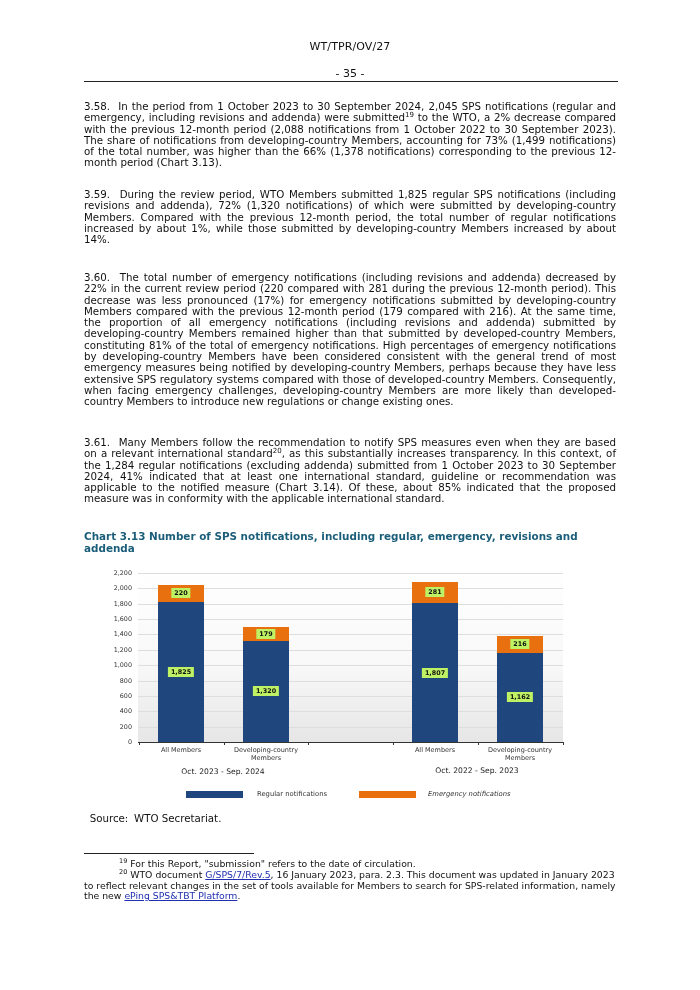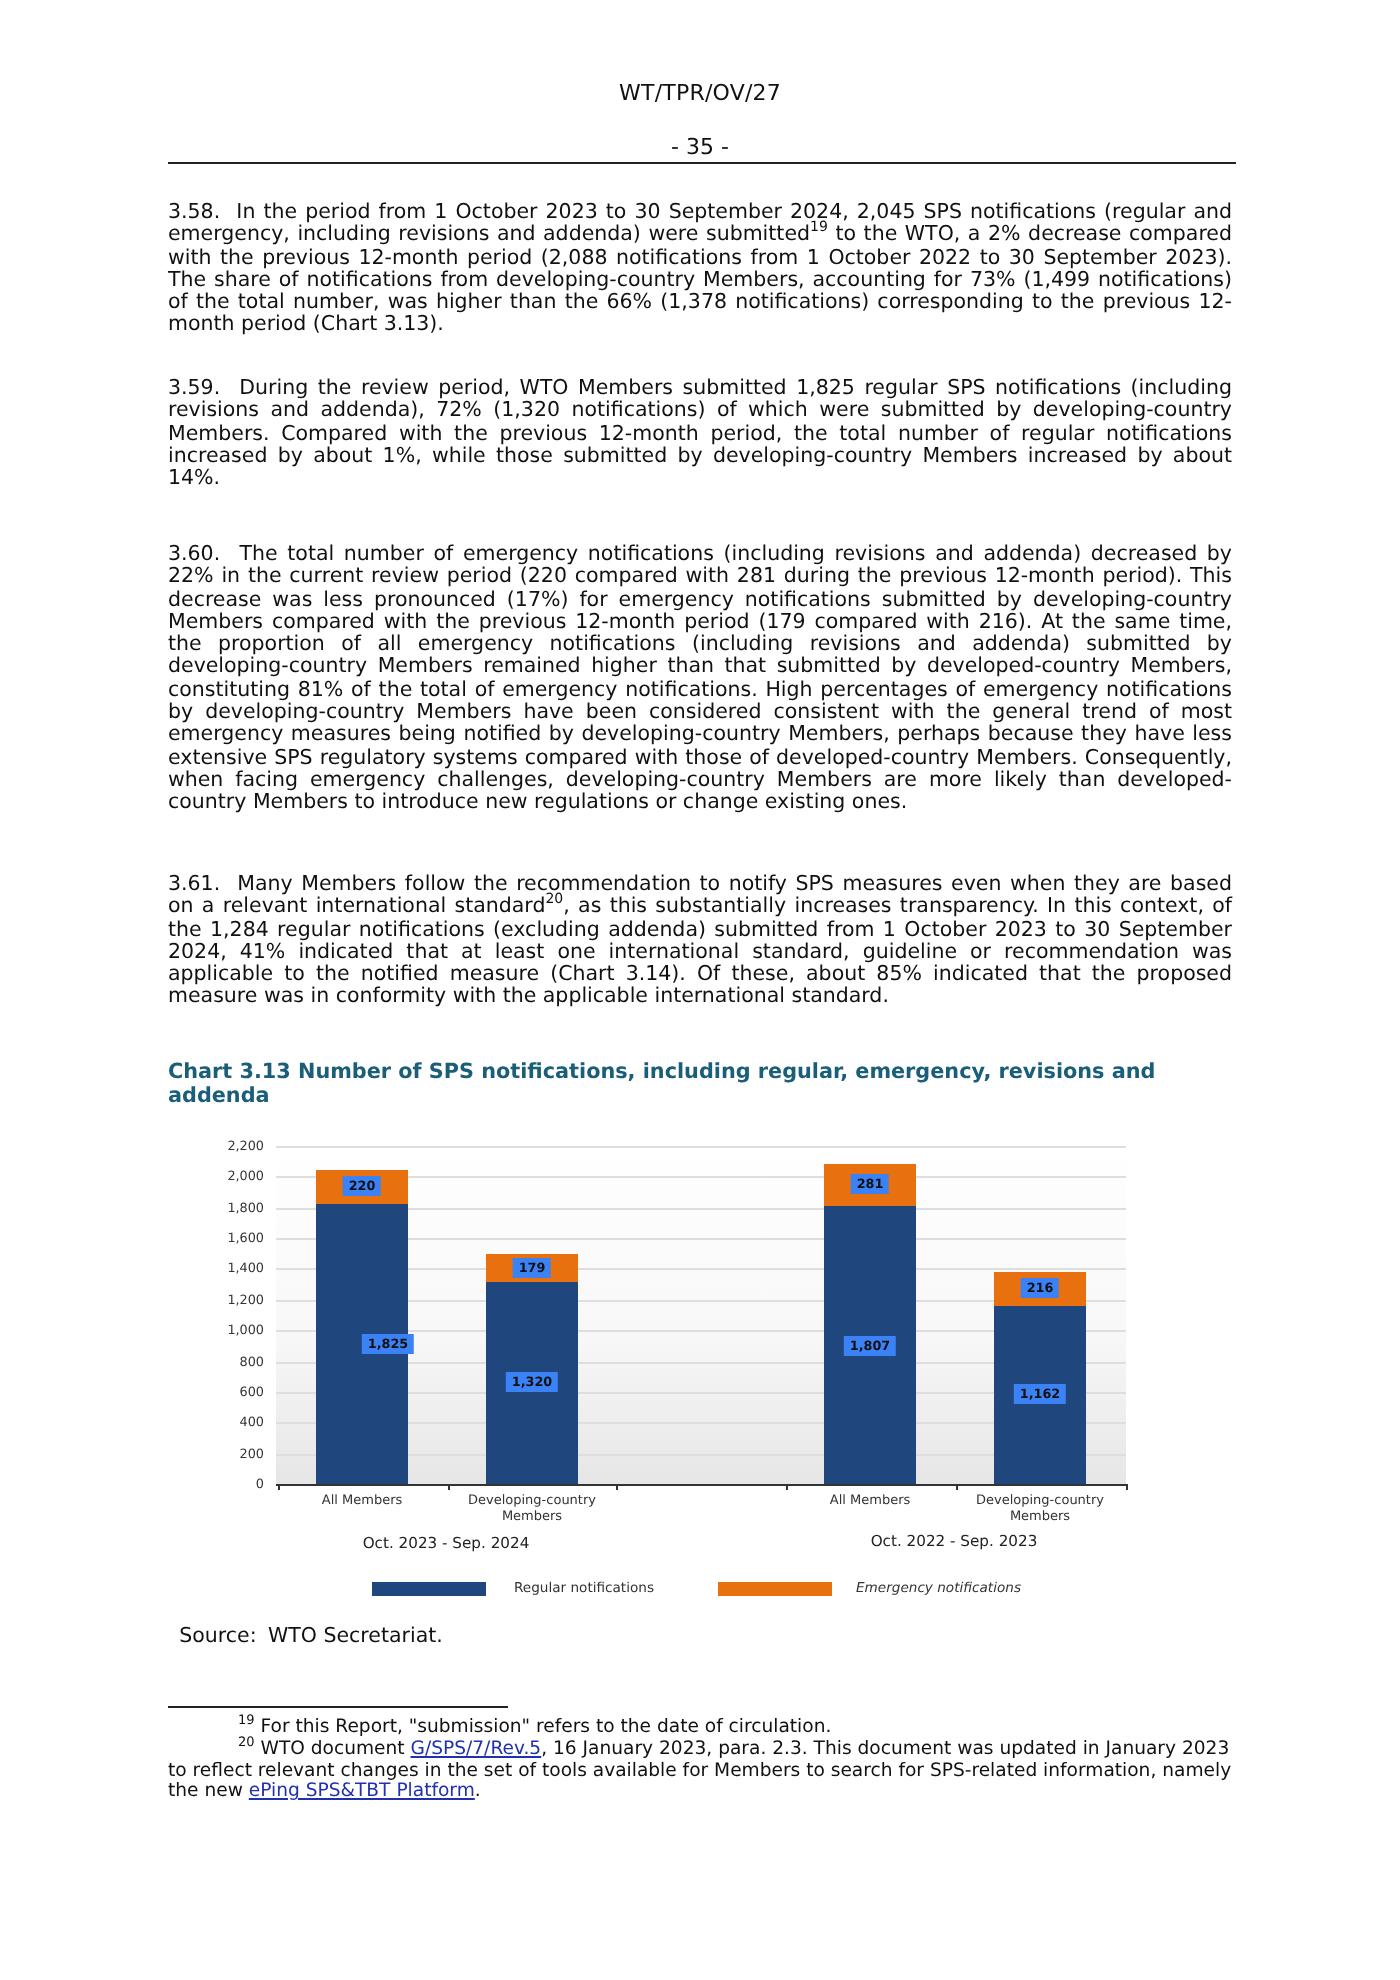--- a/index.html
+++ b/index.html
@@ -19,21 +19,21 @@
 
   .plot { position: absolute; left: 138px; top: 573px; width: 425px; height: 169px;
           background: linear-gradient(to bottom, #ffffff 0%, #f8f8f8 55%, #e6e6e6 100%); }
   .gridline { position: absolute; left: 0; width: 425px; height: 0; border-top: 1px solid #dedede; }
   .ytick { position: absolute; left: 88px; width: 44px; text-align: right; font-size: 6.4px; color: #333; }
   .xaxis { position: absolute; left: 138px; top: 742px; width: 425px; height: 0; border-top: 1px solid #333; }
   .xtickmark { position: absolute; top: 742px; width: 0; height: 3px; border-left: 1px solid #333; }
   .bar-seg { position: absolute; }
   .bar-regular { background: #1f467d; }
   .bar-emergency { background: #e8700f; }
-  .dlabel { position: absolute; background: #3b82f6; color: #111; font-size: 6.4px; font-weight: bold;
+  .dlabel { position: absolute; background: #bef264; color: #111; font-size: 6.4px; font-weight: bold;
             padding: 1px 3px; line-height: 8px; transform: translate(-50%, -50%); white-space: nowrap; }
   .catlabel { position: absolute; font-size: 6.5px; color: #333; text-align: center; line-height: 8px; width: 90px; }
   .grouplabel { position: absolute; font-size: 7.6px; color: #222; text-align: center; width: 140px; }
   .legend-swatch { position: absolute; top: 791px; width: 57px; height: 7px; }
   .legend-label { position: absolute; top: 790px; font-size: 6.8px; color: #333; }
 
   .source { position: absolute; left: 84px; top: 812px; font-size: 10.25px; text-align: center; }
   .source .tab { display: inline-block; width: 50px; }
 
   .fn-rule { position: absolute; left: 84px; top: 853px; width: 170px; height: 0; border-top: 1px solid #222; }
@@ -90,21 +90,21 @@
     <div class="xtickmark" style="left: 139px;"></div>
     <div class="xtickmark" style="left: 224px;"></div>
     <div class="xtickmark" style="left: 308px;"></div>
     <div class="xtickmark" style="left: 393px;"></div>
     <div class="xtickmark" style="left: 478px;"></div>
     <div class="xtickmark" style="left: 563px;"></div>
   </div>
 <div id="bars">
     <div class="bar-seg bar-regular" style="left: 158px; top: 601.807px; width: 46px; height: 140.193px; background: rgb(31, 70, 125);"></div>
     <div class="bar-seg bar-emergency" style="left: 158px; top: 584.907px; width: 46px; height: 16.9px; background: rgb(232, 112, 15);"></div>
-    <div class="dlabel" style="left: 194px; top: 671.903px;">1,825</div>
+    <div class="dlabel" style="left: 181px; top: 671.903px;">1,825</div>
     <div class="dlabel" style="left: 181px; top: 593.357px;">220</div>
     <div class="bar-seg bar-regular" style="left: 243px; top: 640.6px; width: 46px; height: 101.4px; background: rgb(31, 70, 125);"></div>
     <div class="bar-seg bar-emergency" style="left: 243px; top: 626.85px; width: 46px; height: 13.7505px; background: rgb(232, 112, 15);"></div>
     <div class="dlabel" style="left: 266px; top: 691.3px;">1,320</div>
     <div class="dlabel" style="left: 266px; top: 633.725px;">179</div>
     <div class="bar-seg bar-regular" style="left: 412px; top: 603.19px; width: 46px; height: 138.81px; background: rgb(31, 70, 125);"></div>
     <div class="bar-seg bar-emergency" style="left: 412px; top: 581.604px; width: 46px; height: 21.5859px; background: rgb(232, 112, 15);"></div>
     <div class="dlabel" style="left: 435px; top: 672.595px;">1,807</div>
     <div class="dlabel" style="left: 435px; top: 592.397px;">281</div>
     <div class="bar-seg bar-regular" style="left: 497px; top: 652.737px; width: 46px; height: 89.2627px; background: rgb(31, 70, 125);"></div>

